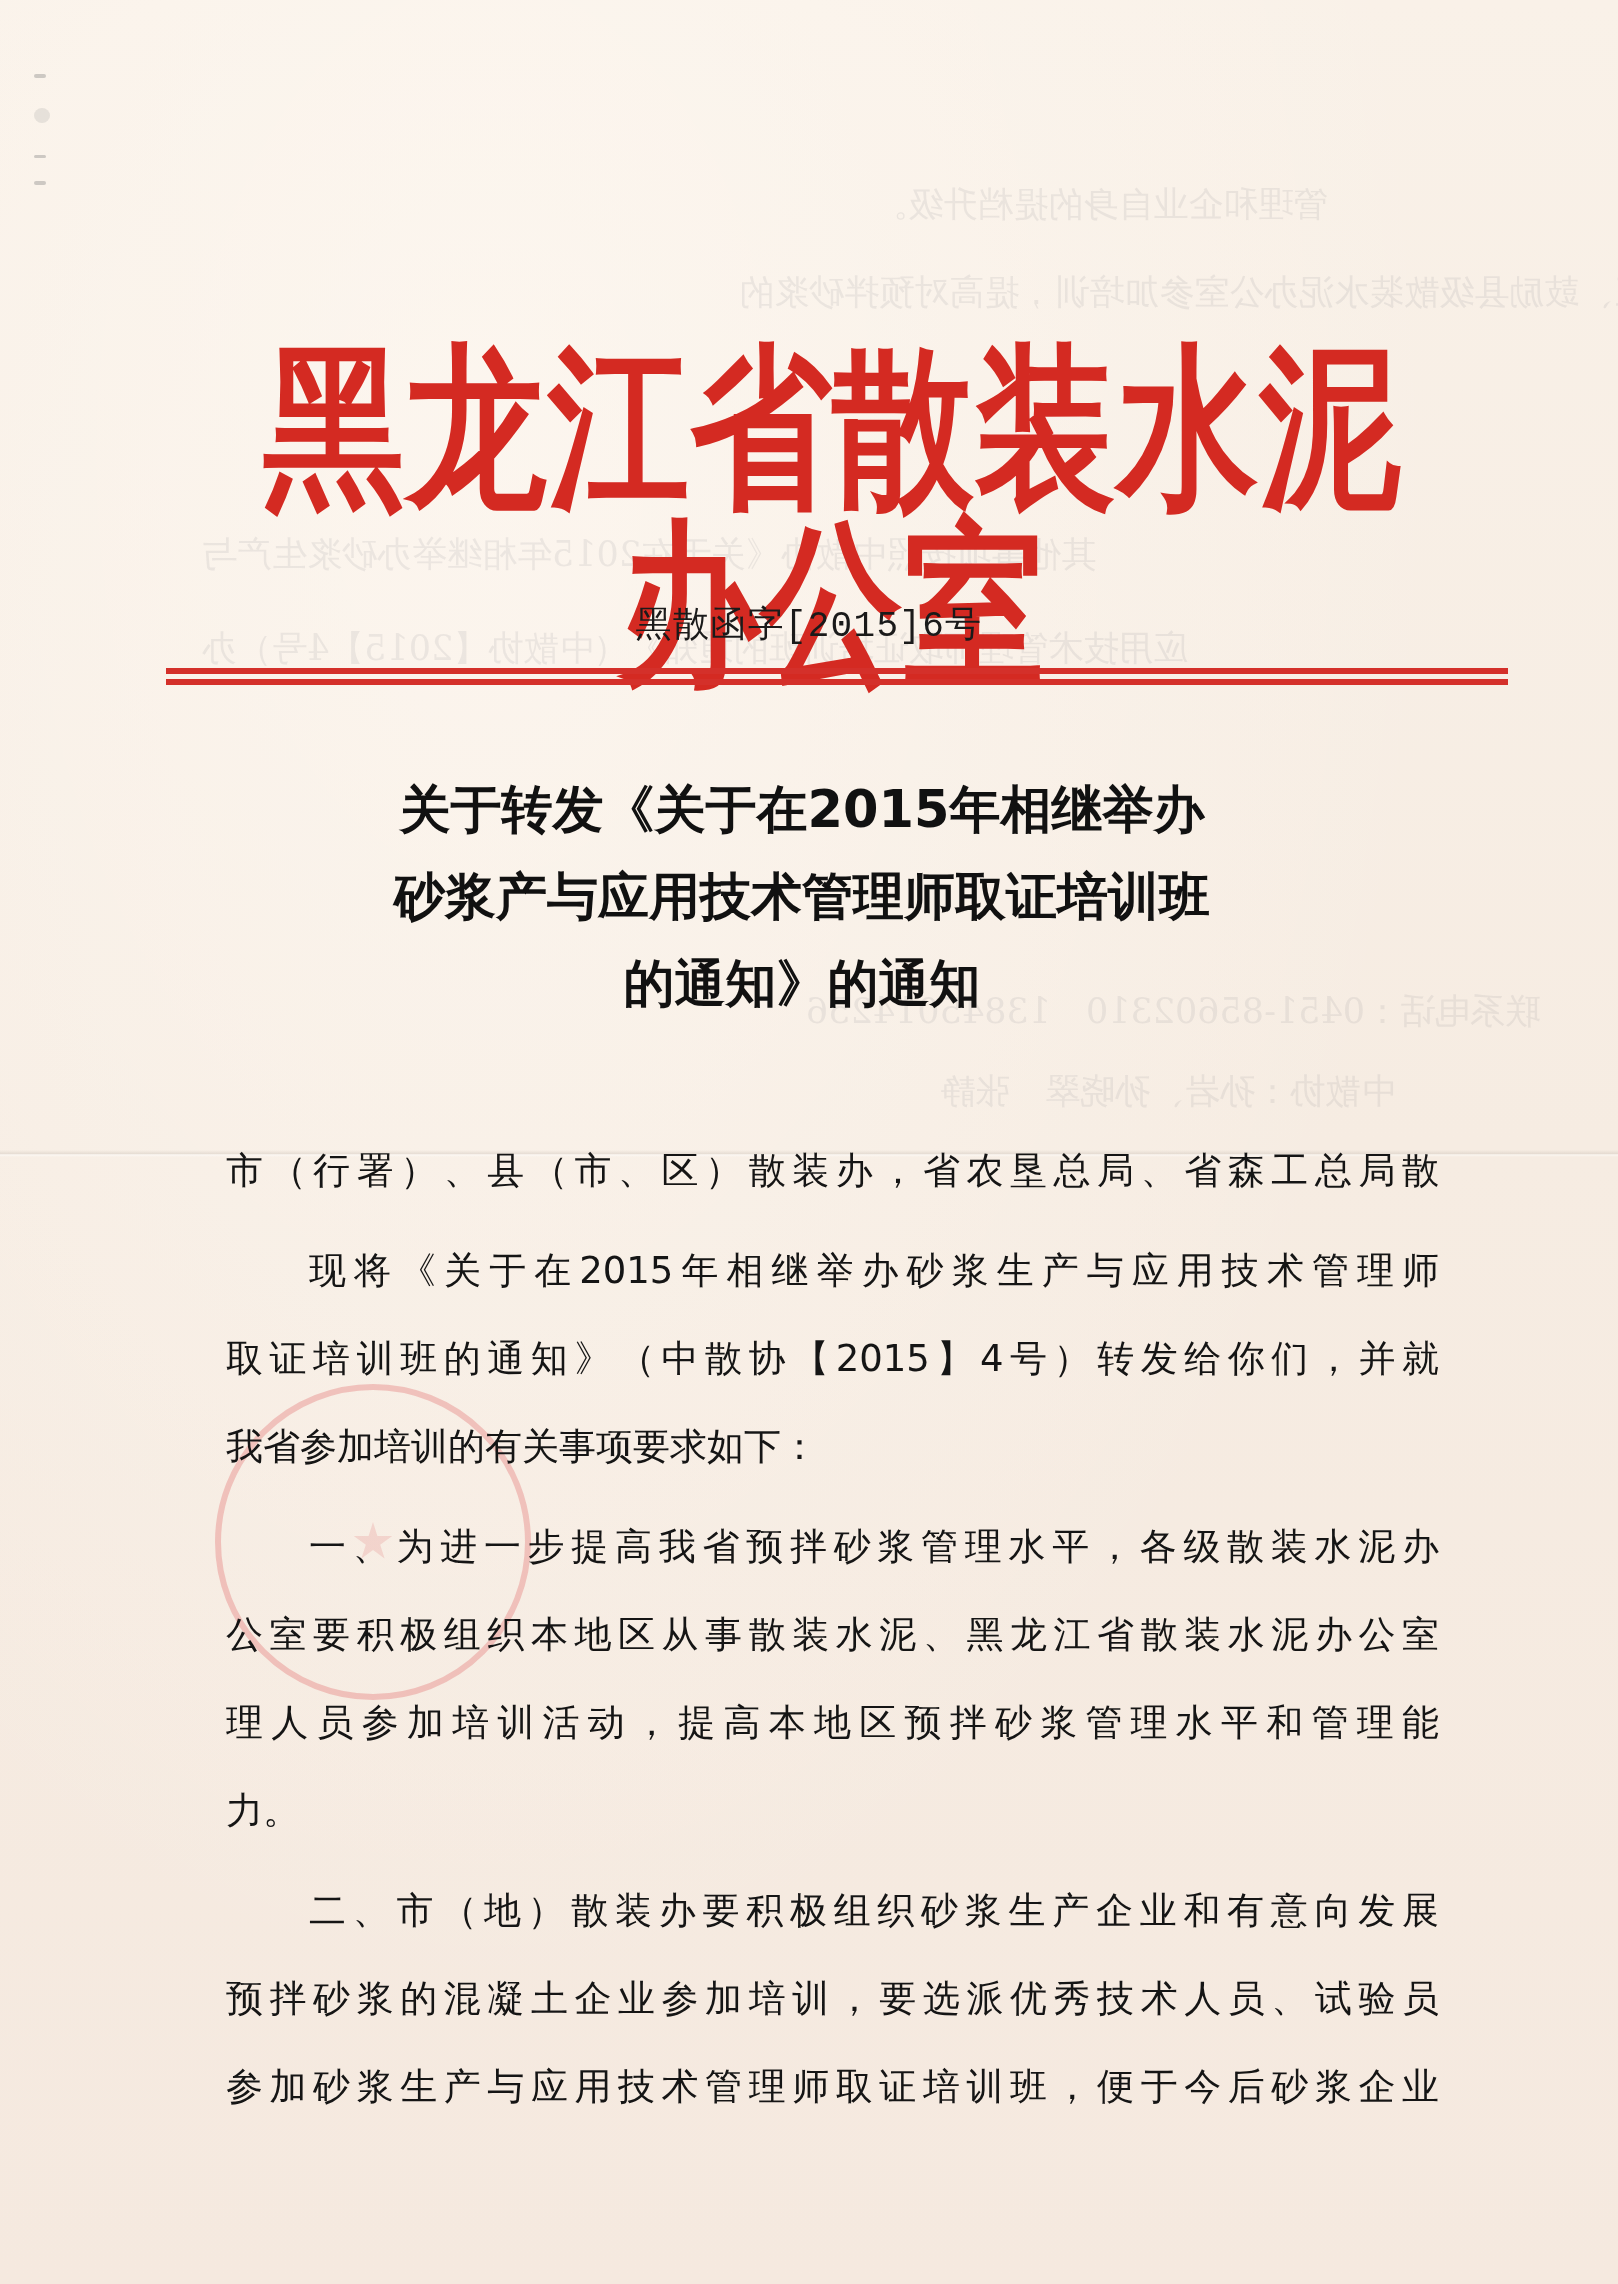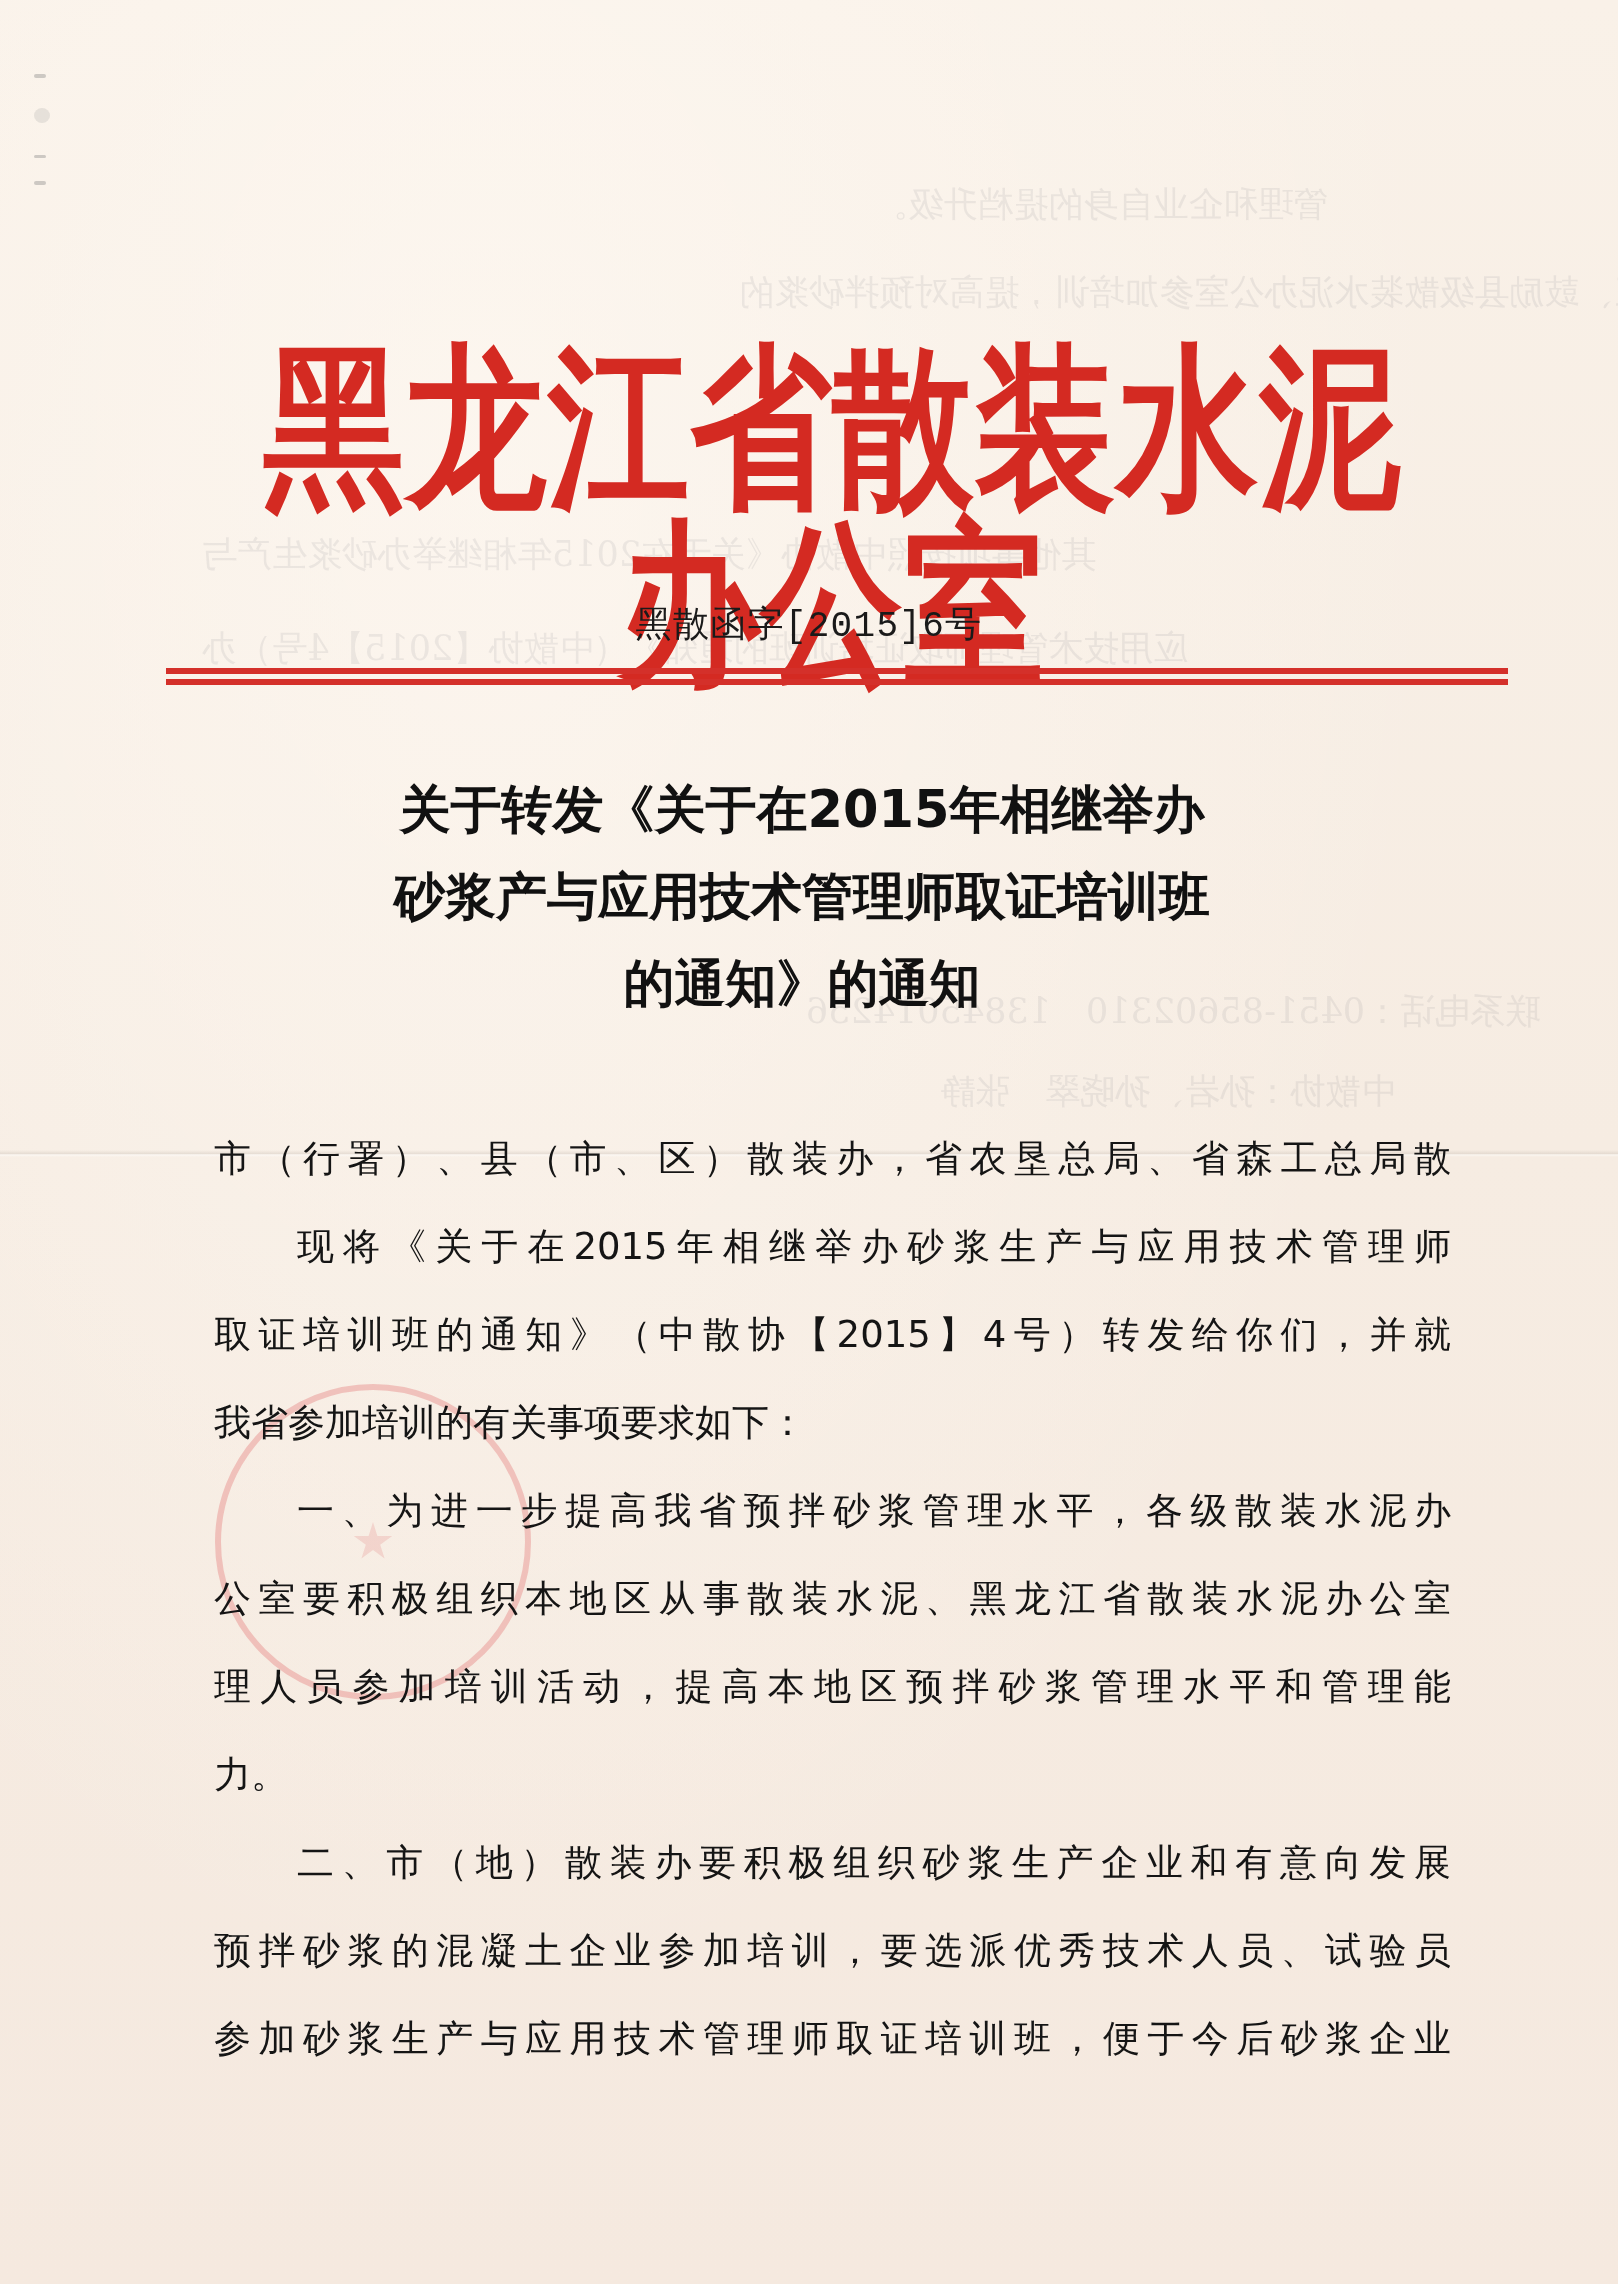--- a/index.html
+++ b/index.html
@@ -97,21 +97,21 @@
       width: 1237px;
       top: 1115px;
       font-family: "DejaVu Sans", "Liberation Sans", sans-serif;
       font-size: 37px;
       line-height: 88px;
       color: #151515;
       text-align: justify;
       text-align-last: justify;
     }
     .body p {
-      margin: 0;
+      margin: 12px;
     }
     .body .line {
       display: block;
       white-space: nowrap;
       text-align: justify;
       text-align-last: justify;
     }
     .body .line.last {
       text-align-last: left;
     }

